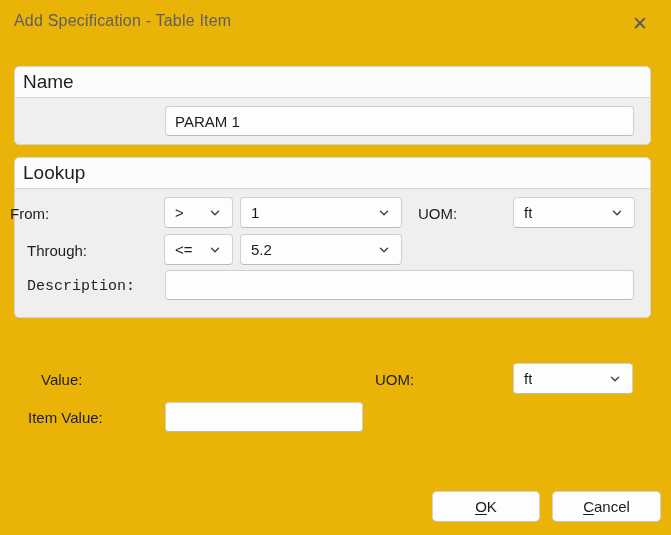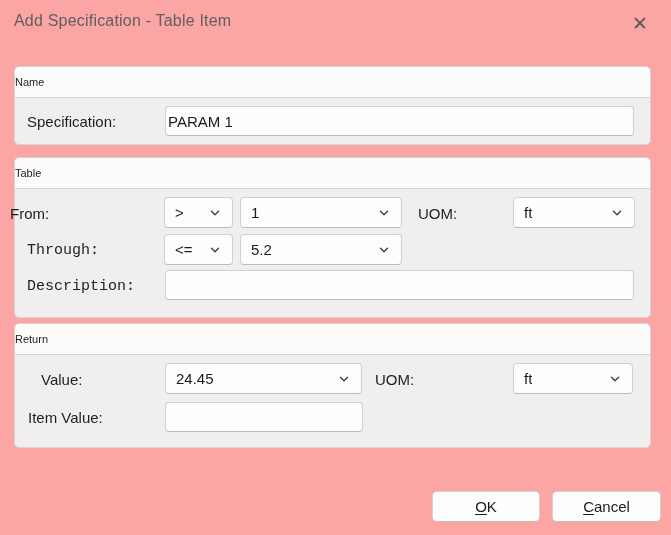--- a/index.html
+++ b/index.html
@@ -3,21 +3,21 @@
 <meta charset="utf-8">
 <style>
   html,body{margin:0;padding:0;}
   body{
     font-family:"Liberation Sans","DejaVu Sans",sans-serif;
     background:#e8e8e6;
   }
   .dialog{
     position:relative;
     width:671px;height:535px;
-    background:#fca5a5;
+    background:#eab308;
     overflow:hidden;
   }
   .title{
     position:absolute;left:14px;top:12px;
     font-size:16px;color:#5f5f5f;letter-spacing:.2px;
   }
   .close-btn{
     position:absolute;right:16px;top:8px;
     width:30px;height:30px;
     display:flex;align-items:center;justify-content:center;
@@ -28,35 +28,35 @@
     position:absolute;left:14px;width:637px;
     border:1px solid #d5d5d3;border-radius:5px;
     background:#f0efed;
     box-sizing:border-box;
   }
   .groupbox .group-header{
     height:30px;line-height:30px;
     background:#fcfcfb;
     border-bottom:1px solid #d5d5d3;
     border-radius:5px 5px 0 0;
-    padding-left:0;
-    font-size:11px;color:#1f1f1f;
+    padding-left:8px;
+    font-size:19px;color:#1f1f1f;
   }
   .lbl{
     position:absolute;
     font-size:15px;color:#1e1e1e;white-space:nowrap;
   }
   .tbox{
     position:absolute;box-sizing:border-box;
     background:#fdfdfd;
     border:1px solid #d0d0ce;border-bottom-color:#bcbcba;
     border-radius:4px;
     font-family:"Liberation Sans","DejaVu Sans",sans-serif;
     font-size:15px;color:#1b1b1b;
-    padding:0 2px;outline:none;
+    padding:0 9px;outline:none;
   }
   .dropdown{
     position:absolute;box-sizing:border-box;
     background:#fdfdfd;
     border:1px solid #d0d0ce;border-bottom-color:#bcbcba;
     border-radius:4px;
     display:flex;align-items:center;justify-content:space-between;
     padding:0 11px 0 10px;
     font-size:15px;color:#1b1b1b;
     cursor:default;
@@ -79,25 +79,24 @@
 <body>
 
 <div class="dialog">
 
   <div class="title">Add Specification - Table Item</div>
   <div class="close-btn">✕</div>
 
   <div class="groupbox" style="top:66px;height:79px;">
     <div class="group-header">Name</div>
   </div>
-  <div class="lbl" style="left:27px;top:113px;">Specification:</div>
   <input class="tbox" style="left: 165px; top: 106px; width: 469px; height: 30px;" value="PARAM 1">
 
   <div class="groupbox" style="top:157px;height:161px;">
-    <div class="group-header">Table</div>
+    <div class="group-header">Lookup</div>
   </div>
 
   <div class="lbl" style="left:10px;top:205px;">From:</div>
   <div class="dropdown" style="left:164px;top:197px;width:69px;height:31px;">
     <span class="dd-text">&gt;</span>
     <svg class="chev" width="12" height="12" viewBox="0 0 12 12">
         <path d="M2.5 4.3 L6 7.8 L9.5 4.3" fill="none" stroke="#404040" stroke-width="1.4" stroke-linecap="round" stroke-linejoin="round"></path>
       </svg>
   </div>
   <div class="dropdown" style="left:240px;top:197px;width:162px;height:31px;">
@@ -107,48 +106,39 @@
       </svg>
   </div>
   <div class="lbl" style="left:418px;top:205px;">UOM:</div>
   <div class="dropdown" style="left:513px;top:197px;width:122px;height:31px;">
     <span class="dd-text">ft</span>
     <svg class="chev" width="12" height="12" viewBox="0 0 12 12">
         <path d="M2.5 4.3 L6 7.8 L9.5 4.3" fill="none" stroke="#404040" stroke-width="1.4" stroke-linecap="round" stroke-linejoin="round"></path>
       </svg>
   </div>
 
-  <div class="lbl" style="left:27px;top:242px;font-family:Liberation Mono, monospace;">Through:</div>
+  <div class="lbl" style="left:27px;top:242px;">Through:</div>
   <div class="dropdown" style="left:164px;top:234px;width:69px;height:31px;">
     <span class="dd-text">&lt;=</span>
     <svg class="chev" width="12" height="12" viewBox="0 0 12 12">
         <path d="M2.5 4.3 L6 7.8 L9.5 4.3" fill="none" stroke="#404040" stroke-width="1.4" stroke-linecap="round" stroke-linejoin="round"></path>
       </svg>
   </div>
   <div class="dropdown" style="left:240px;top:234px;width:162px;height:31px;text-align:center;">
     <span class="dd-text">5.2</span>
     <svg class="chev" width="12" height="12" viewBox="0 0 12 12">
         <path d="M2.5 4.3 L6 7.8 L9.5 4.3" fill="none" stroke="#404040" stroke-width="1.4" stroke-linecap="round" stroke-linejoin="round"></path>
       </svg>
   </div>
 
   <div class="lbl" style="left:27px;top:278px;font-family:Liberation Mono, monospace;">Description:</div>
   <input class="tbox" style="left: 165px; top: 270px; width: 469px; height: 30px;" value="">
 
-  <div class="groupbox" style="top:323px;height:125px;">
-    <div class="group-header">Return</div>
-  </div>
 
   <div class="lbl" style="left:41px;top:371px;">Value:</div>
-  <div class="dropdown" style="left:165px;top:363px;width:197px;height:31px;">
-    <span class="dd-text">24.45</span>
-    <svg class="chev" width="12" height="12" viewBox="0 0 12 12">
-        <path d="M2.5 4.3 L6 7.8 L9.5 4.3" fill="none" stroke="#404040" stroke-width="1.4" stroke-linecap="round" stroke-linejoin="round"></path>
-      </svg>
-  </div>
   <div class="lbl" style="left:375px;top:371px;">UOM:</div>
   <div class="dropdown" style="left:513px;top:363px;width:120px;height:31px;">
     <span class="dd-text">ft</span>
     <svg class="chev" width="12" height="12" viewBox="0 0 12 12">
         <path d="M2.5 4.3 L6 7.8 L9.5 4.3" fill="none" stroke="#404040" stroke-width="1.4" stroke-linecap="round" stroke-linejoin="round"></path>
       </svg>
   </div>
 
   <div class="lbl" style="left:28px;top:409px;">Item Value:</div>
   <input class="tbox" style="left: 165px; top: 402px; width: 198px; height: 30px;" value="">

